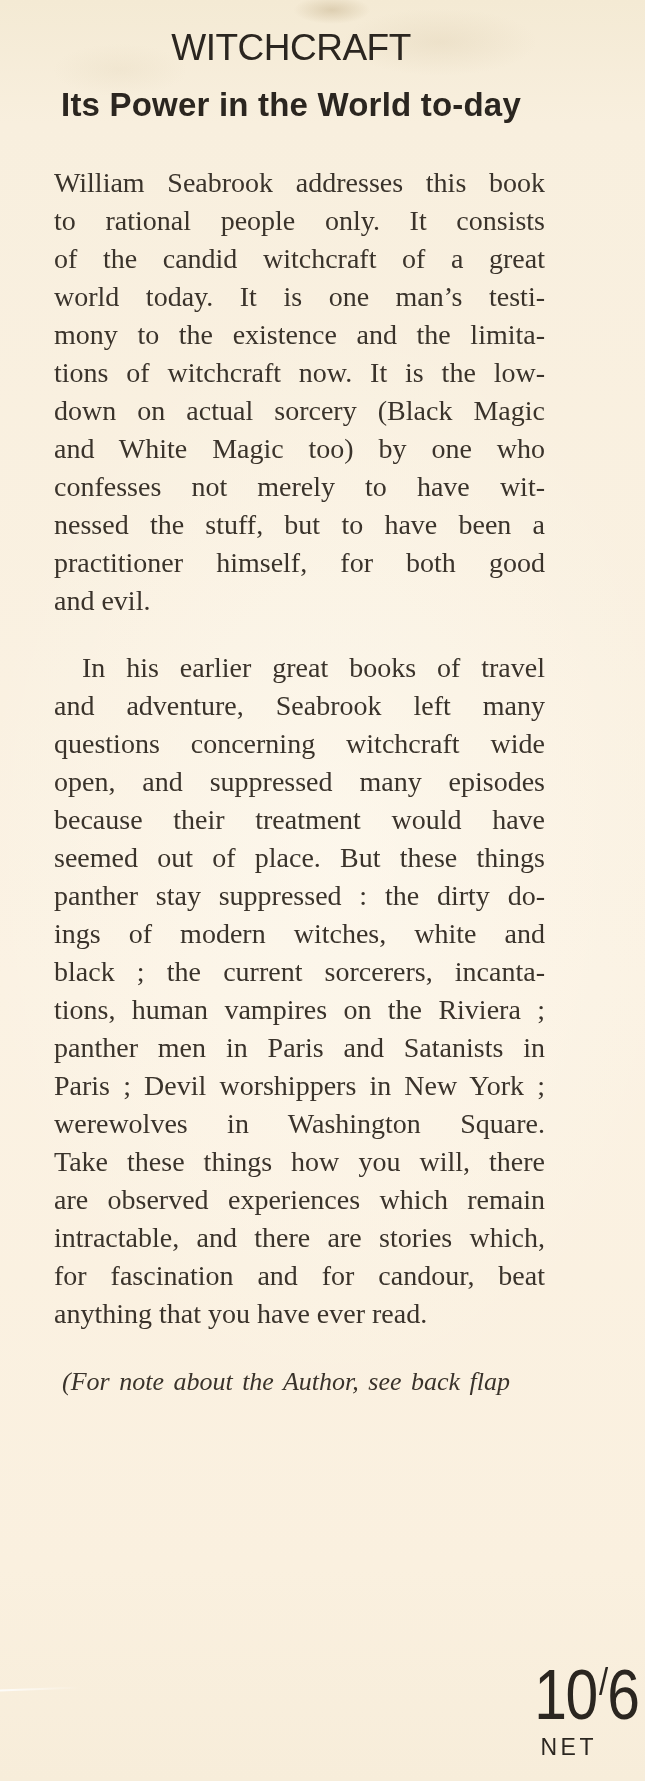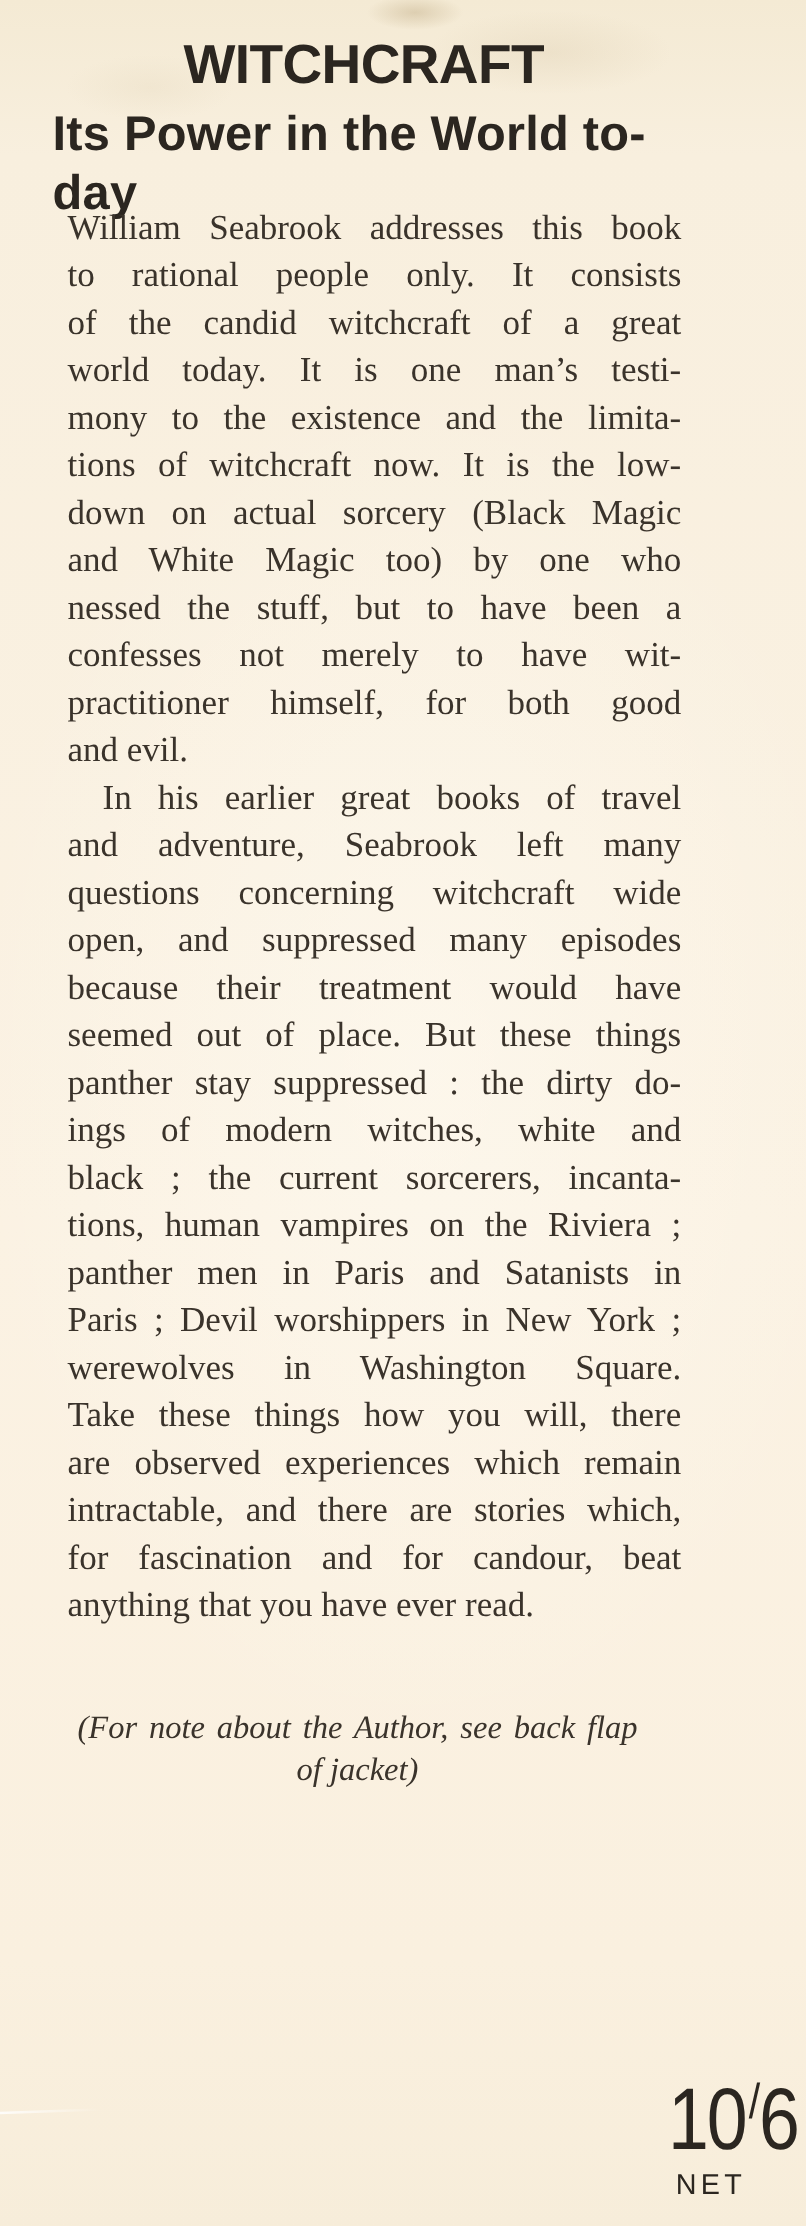--- a/index.html
+++ b/index.html
@@ -27,54 +27,54 @@
     width: 80px; height: 2px;
     background: linear-gradient(90deg, rgba(255,255,255,0.85), rgba(255,255,255,0));
     transform: rotate(-2deg);
   }
   .title {
     position: absolute;
     top: 26px; left: 42px; width: 498px;
     margin: 0;
     text-align: center;
     font-family: "Liberation Sans", sans-serif;
-    font-weight: 700;
-    font-size: 44px;
+    font-weight: 400;
+    font-size: 37px;
     letter-spacing: -0.5px;
     line-height: 1.2;
     color: var(--heading-ink, #2b2620);
   }
   .subtitle {
     position: absolute;
     top: 85px; left: 42px; width: 498px;
     margin: 0;
-    text-align: left;
+    text-align: center;
     font-family: "Liberation Sans", sans-serif;
     font-weight: 700;
-    font-size: 39px;
+    font-size: 33px;
     letter-spacing: 0.2px;
     line-height: 1.2;
     color: var(--heading-ink, #2b2620);
   }
   .body-text {
     position: absolute;
     top: 164px; left: 54px; width: 491px;
     font-size: 28px;
     line-height: 38px;
   }
   .bline {
     text-align: justify;
     text-align-last: justify;
     white-space: normal;
   }
   .bline.last {
     text-align: left;
     text-align-last: left;
   }
-  .bline.indent { text-indent: 28px; }
+  .bline.indent { text-indent: 28px; margin-top: 29px; }
   .note {
     position: absolute;
     top: 1365px; left: 62px; width: 448px;
     font-style: italic;
     font-size: 26px;
     line-height: 34px;
   }
   .nline { text-align: justify; text-align-last: justify; }
   .nline.center { text-align: center; text-align-last: center; }
   .price-block {
@@ -115,22 +115,22 @@
   <h2 class="subtitle">Its Power in the World to-day</h2>
   <div class="body-text">
       <div class="bline">William Seabrook addresses this book</div>
       <div class="bline">to rational people only. It consists</div>
       <div class="bline">of the candid witchcraft of a great</div>
       <div class="bline">world today. It is one man’s testi-</div>
       <div class="bline">mony to the existence and the limita-</div>
       <div class="bline">tions of witchcraft now. It is the low-</div>
       <div class="bline">down on actual sorcery (Black Magic</div>
       <div class="bline">and White Magic too) by one who</div>
+      <div class="bline">confesses not merely to have wit-</div>
       <div class="bline">nessed the stuff, but to have been a</div>
-      <div class="bline">confesses not merely to have wit-</div>
       <div class="bline">practitioner himself, for both good</div>
       <div class="bline last">and evil.</div>
       <div class="bline indent">In his earlier great books of travel</div>
       <div class="bline">and adventure, Seabrook left many</div>
       <div class="bline">questions concerning witchcraft wide</div>
       <div class="bline">open, and suppressed many episodes</div>
       <div class="bline">because their treatment would have</div>
       <div class="bline">seemed out of place. But these things</div>
       <div class="bline">panther stay suppressed : the dirty do-</div>
       <div class="bline">ings of modern witches, white and</div>
@@ -140,19 +140,18 @@
       <div class="bline">Paris ; Devil worshippers in New York ;</div>
       <div class="bline">werewolves in Washington Square.</div>
       <div class="bline">Take these things how you will, there</div>
       <div class="bline">are observed experiences which remain</div>
       <div class="bline">intractable, and there are stories which,</div>
       <div class="bline">for fascination and for candour, beat</div>
       <div class="bline last">anything that you have ever read.</div>
     </div>
   <div class="note">
       <div class="nline">(For note about the Author, see back flap</div>
-      <div class="nline center">of jacket)</div>
     </div>
   <div class="price-block">
     <div class="price-amount"><span>10</span><span class="price-sep">/</span><span>6</span></div>
     <div class="price-net">NET</div>
   </div>
 </div>
 
 </body></html>

